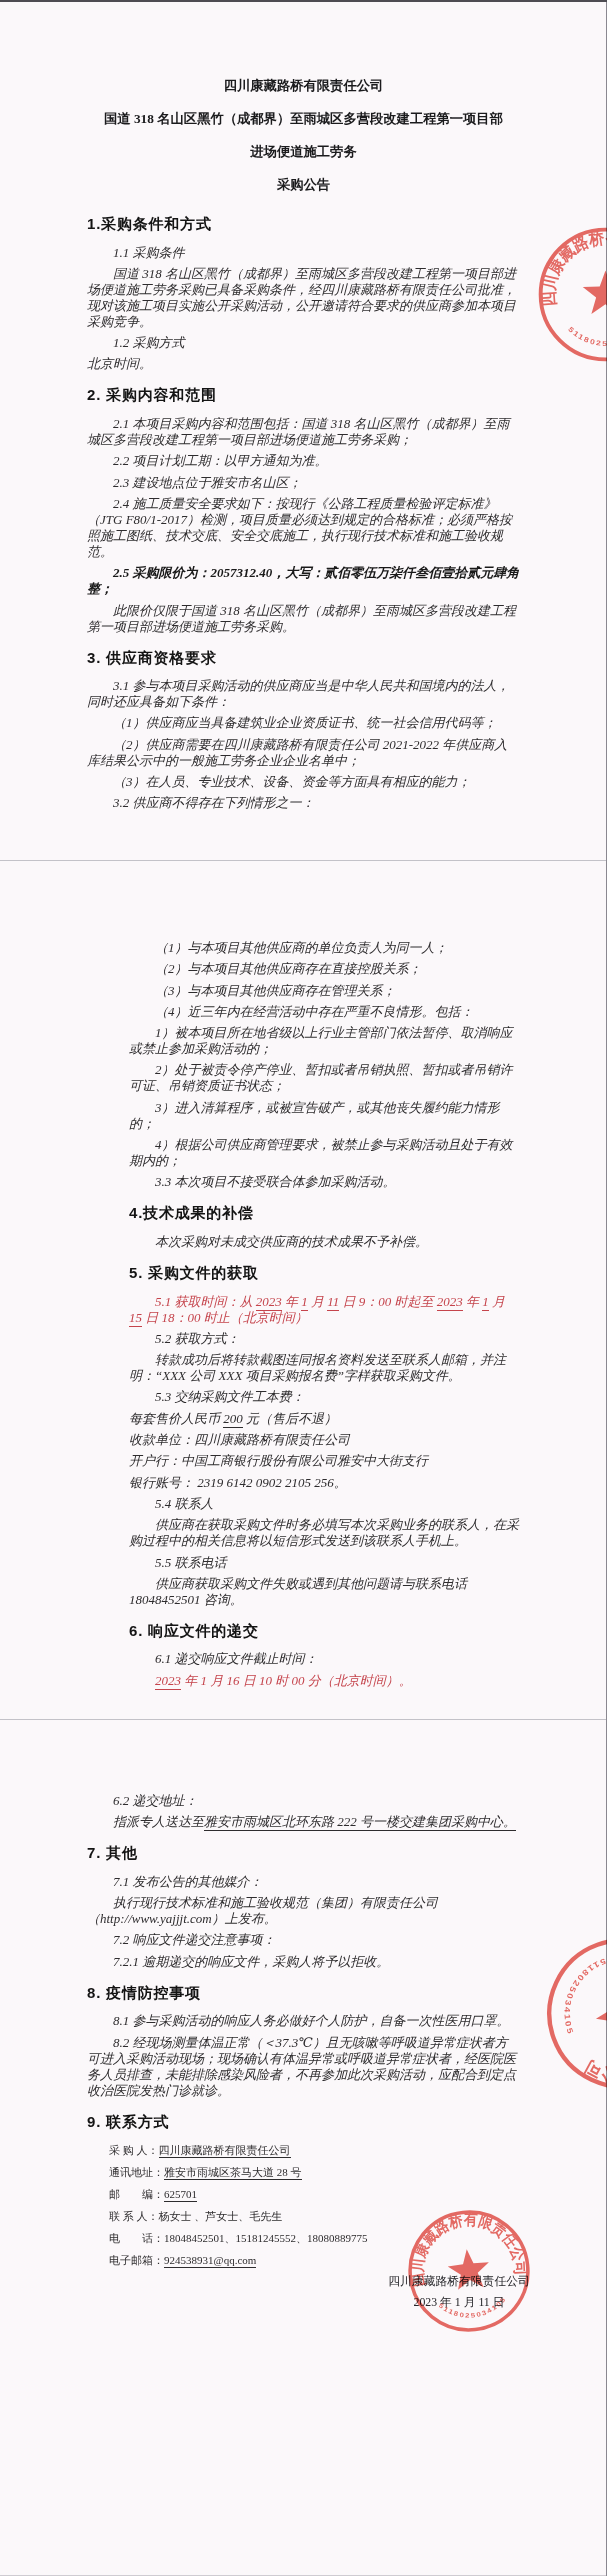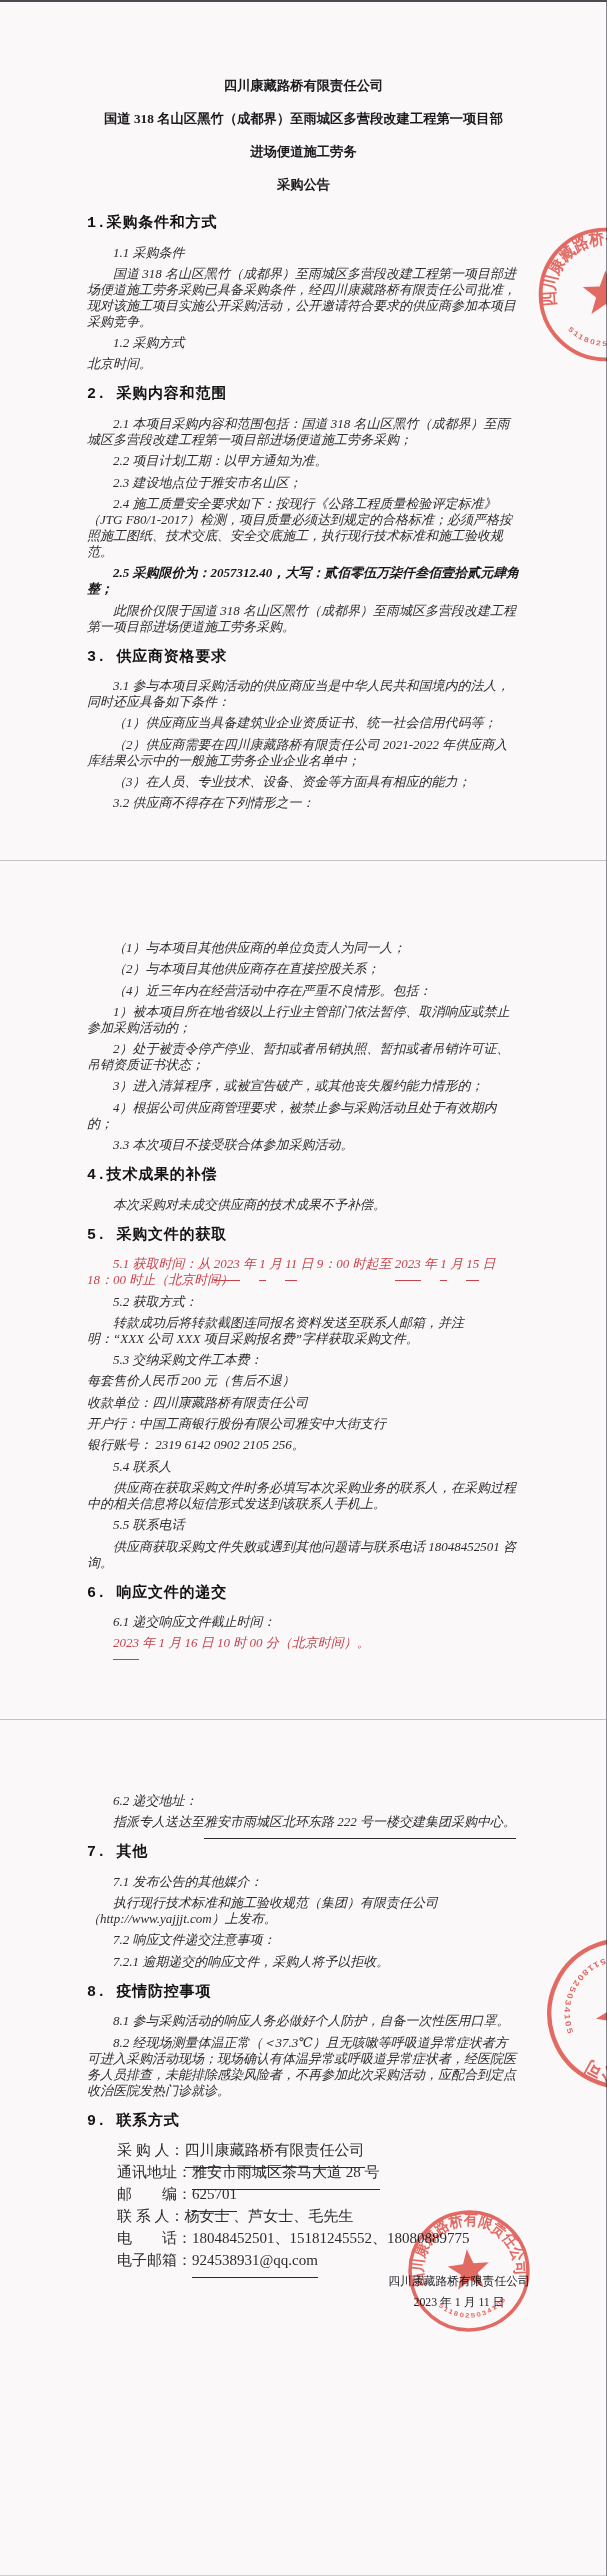--- a/index.html
+++ b/index.html
@@ -6,32 +6,32 @@
   #doc{position:relative;width:607px;height:2576px;background:#14b8a6;overflow:hidden;
        border-top:2.3px solid #4e4c52;box-sizing:border-box;
        font-family:"Liberation Serif","DejaVu Serif",serif;color:#2e2c2e;}
   #doc::after{content:"";position:absolute;top:0;right:0;width:1.5px;height:100%;background:#8a8890;}
   .page{position:absolute;left:0;width:607px;background:#fbf8fa;overflow:hidden;}
   #p1{top:0;height:859px;border-bottom:0.8px solid #c3c2c8;box-sizing:border-box;}
   #p2{top:859px;height:859px;border-bottom:0.8px solid #c3c2c8;box-sizing:border-box;}
   #p3{top:1718px;height:856px;border-bottom:0.8px solid #cfccd2;box-sizing:border-box;}
   .content{padding:0 87px;}
   #p1 .content{padding-top:67px;}
-  #p2 .content{padding-top:79px;}
+  #p2 .content{padding-top:79px;margin-left:42px;}
   #p3 .content{padding-top:73px;}
   .title-line{text-align:center;font-weight:bold;font-size:13.3px;line-height:33px;color:#1b1b1d;}
   .titles{margin-bottom:6px;}
-  h2.sec{font-family:Liberation Mono, monospace;font-size:15px;line-height:21px;
+  h2.sec{font-family:Liberation Sans, sans-serif;font-size:15px;line-height:21px;
          color:#141414;margin:12px 0 10.6px 0;font-weight:bold;letter-spacing:0.8px;}
   p{font-size:13px;line-height:16px;margin:0 0 5.3px 0;text-indent:2em;font-style:italic;}
   p.flush{text-indent:0;}
   p.bold{font-weight:bold;color:#191919;}
   .red{color:#c5444c;}
-  .u{border-bottom:1.1px solid currentColor;padding-bottom:9px;}
-  .contact-row{font-size:15px;line-height:16px;margin:0 0 6px 0;text-indent:2em;}
+  .u{border-bottom:1.1px solid currentColor;padding-bottom:1px;}
+  .contact-row{font-size:11px;line-height:16px;margin:0 0 6px 0;text-indent:2em;}
   .signature{position:absolute;left:345px;top:551px;width:228px;text-align:center;z-index:2;}
   .signature div{font-size:11.8px;line-height:21px;color:#242428;}
   .stamp{position:absolute;color:#e4574f;opacity:.88;mix-blend-mode:multiply;z-index:3;}
   #stampA{left:535px;top:222px;width:141px;height:141px;}
   #stampB{left:543px;top:214px;width:159px;height:159px;}
   #stampC{left:405px;top:487px;width:128px;height:128px;}
   .stamp svg{width:100%;height:100%;display:block;}
   .ring-text{font-family:"Liberation Sans","DejaVu Sans",sans-serif;font-weight:bold;font-size:25px;fill:currentColor;}
   .serial-text{font-family:"Liberation Sans","DejaVu Sans",sans-serif;font-weight:bold;font-size:10px;fill:currentColor;letter-spacing:2px;}
 </style>
@@ -82,20 +82,21 @@
         <text class="ring-text"><textPath href="#arcTopA" startOffset="2" textLength="258" lengthAdjust="spacingAndGlyphs">四川康藏路桥有限责任公司</textPath></text>
         <text class="serial-text"><textPath href="#arcBotA" startOffset="4" textLength="120" lengthAdjust="spacingAndGlyphs">5118025034105</textPath></text>
       </svg>
     </div>
   </div>
 
   <div class="page" id="p2">
     <div class="content">
       <p>（1）与本项目其他供应商的单位负责人为同一人；</p>
       <p>（2）与本项目其他供应商存在直接控股关系；</p>
+      <p>（3）与本项目其他供应商存在管理关系；</p>
       <p>（4）近三年内在经营活动中存在严重不良情形。包括：</p>
       <p>1）被本项目所在地省级以上行业主管部门依法暂停、取消响应或禁止参加采购活动的；</p>
       <p>2）处于被责令停产停业、暂扣或者吊销执照、暂扣或者吊销许可证、吊销资质证书状态；</p>
       <p>3）进入清算程序，或被宣告破产，或其他丧失履约能力情形的；</p>
       <p>4）根据公司供应商管理要求，被禁止参与采购活动且处于有效期内的；</p>
       <p>3.3 本次项目不接受联合体参加采购活动。</p>
 
       <h2 class="sec">4.技术成果的补偿</h2>
       <p>本次采购对未成交供应商的技术成果不予补偿。</p>
 

